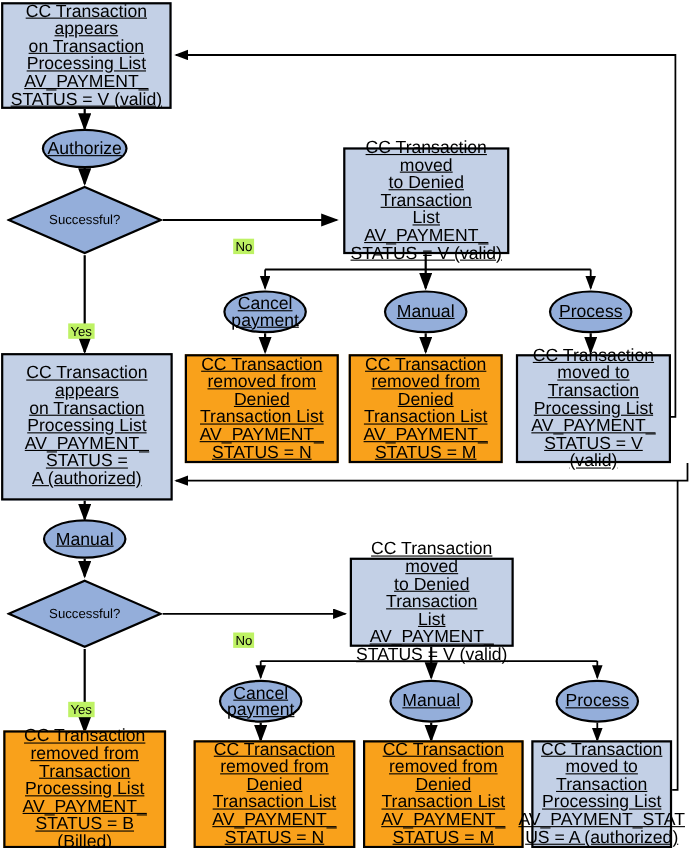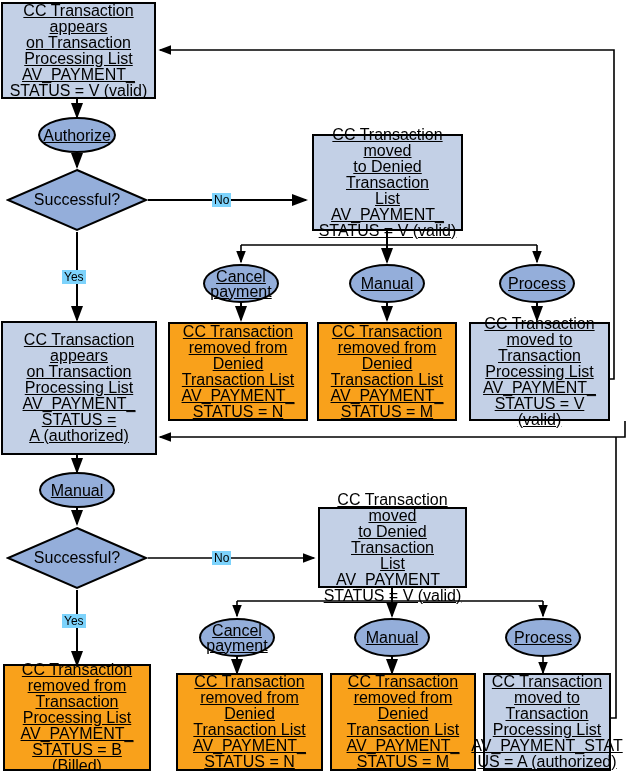--- a/index.html
+++ b/index.html
@@ -67,31 +67,32 @@
   }
   .diamond-label {
     position: absolute;
     left: 0;
     top: 0;
     width: 100%;
     height: 100%;
     display: flex;
     align-items: center;
     justify-content: center;
-    font-size: 16px;
-    color: #000;
-  }
-  .edge-label {
-    position: absolute;
     font-size: 12px;
     color: #000;
-    background: #7dd3fc;
+  }
+  .edge-label {
+    position: absolute;
+    font-size: 12px;
+    color: #000;
+    background: #bef264;
     padding: 0 2px;
     z-index: 4;
     line-height: 14px;
+    margin-top: 24px;
   }
 </style>
 </head>
 <body>
 
 <div id="canvas">
 
   <svg class="edges" viewBox="0 0 627 771" xmlns="http://www.w3.org/2000/svg">
     <defs>
       <marker id="arrow" markerWidth="8" markerHeight="8" refX="7" refY="3" orient="auto" markerUnits="strokeWidth">

